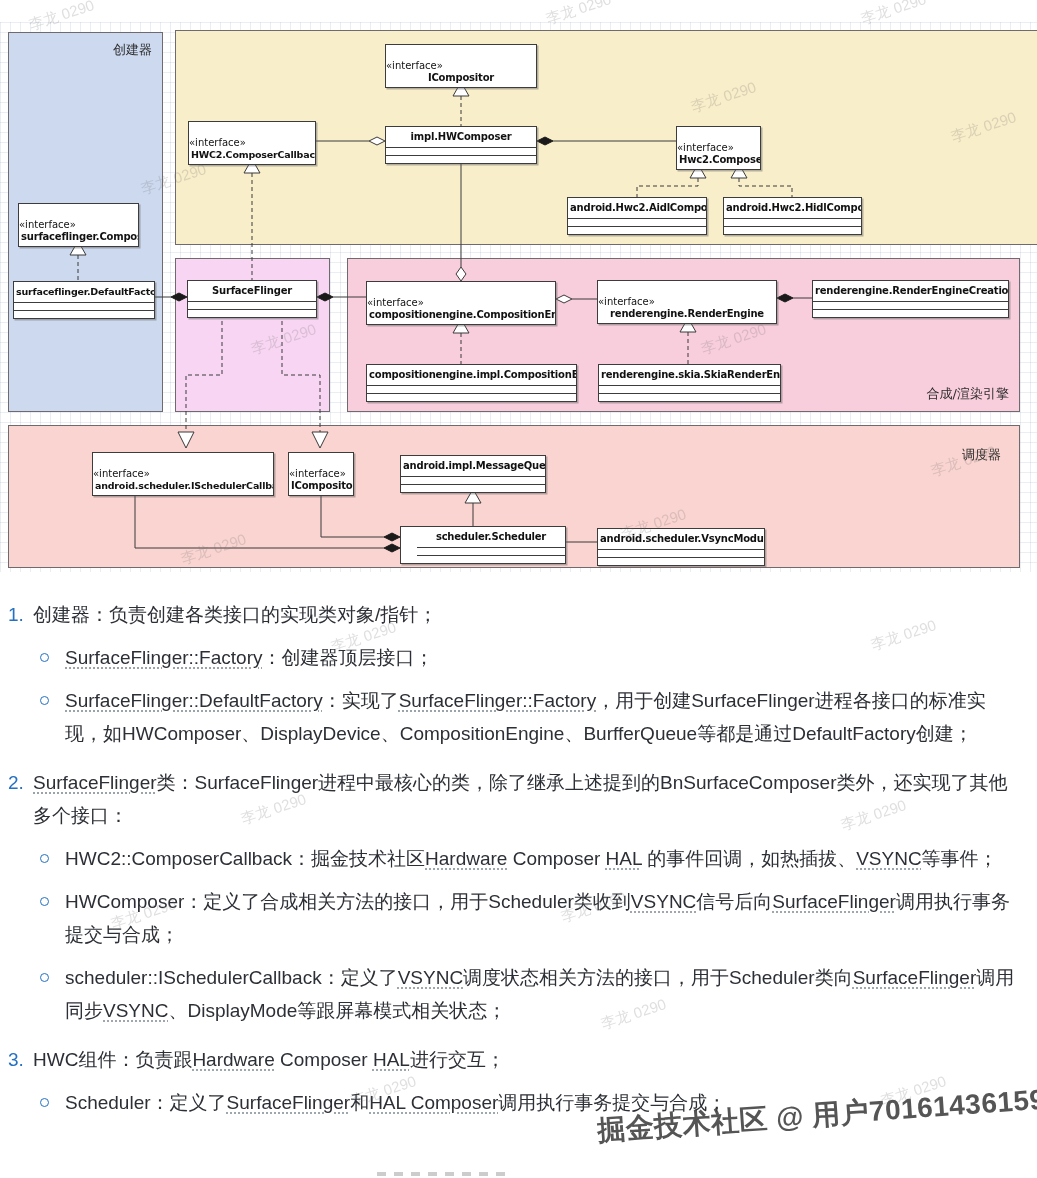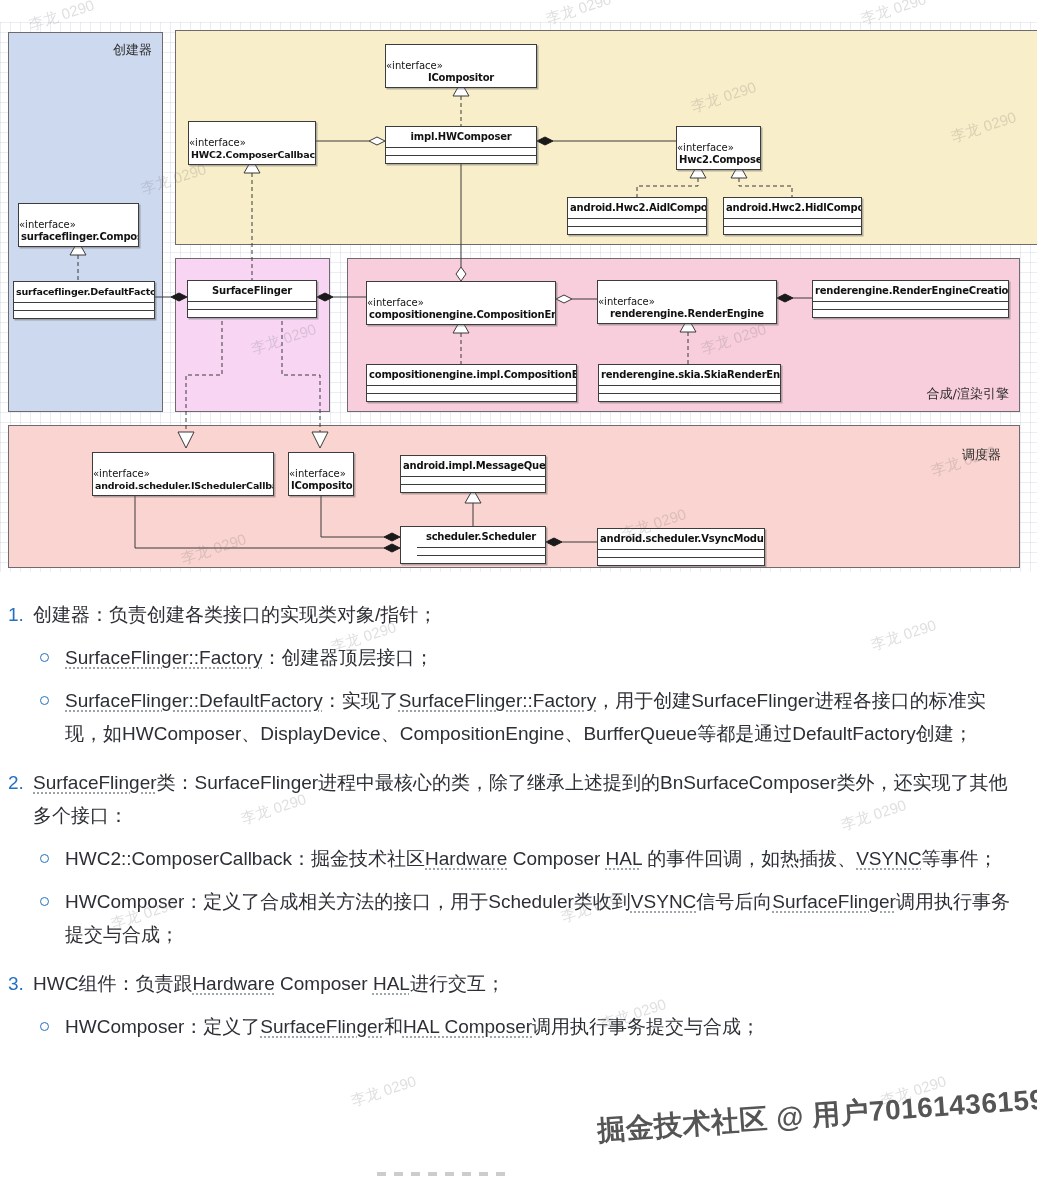--- a/index.html
+++ b/index.html
@@ -237,21 +237,21 @@
   </div>
   <div class="cls" style="left:288px;top:452px;width:66px;">
     <div class="stereo">«interface»</div>
     <div class="cname">ICompositor</div>
   </div>
   <div class="cls simple" style="left:400px;top:455px;width:146px;">
     <div class="cname">android.impl.MessageQueue</div>
     <div class="row"></div>
     <div class="row"></div>
   </div>
-  <div class="cls simple" style="left:400px;top:526px;width:146px;padding-left:16px;">
+  <div class="cls simple" style="left:400px;top:526px;width:166px;padding-left:16px;">
     <div class="cname">scheduler.Scheduler</div>
     <div class="row"></div>
     <div class="row"></div>
   </div>
   <div class="cls simple" style="left:597px;top:528px;width:168px;">
     <div class="cname">android.scheduler.VsyncModulator</div>
     <div class="row"></div>
     <div class="row"></div>
   </div>
 </div>
@@ -275,28 +275,32 @@
     <div class="ntext"><span class="u-dot">SurfaceFlinger</span><span>类：SurfaceFlinger进程中最核心的类，除了继承上述提到的BnSurfaceComposer类外，还实现了其他多个接口：</span></div>
   </div>
   <div class="note-sub">
     <span class="bullet"></span>
     <div class="ntext"><span>HWC2::ComposerCallback：掘金技术社区</span><span class="u-dot">Hardware</span><span> Composer </span><span class="u-dot">HAL</span><span> 的事件回调，如热插拔、</span><span class="u-dot">VSYNC</span><span>等事件；</span></div>
   </div>
   <div class="note-sub">
     <span class="bullet"></span>
     <div class="ntext"><span>HWComposer：定义了合成相关方法的接口，用于Scheduler类收到</span><span class="u-dot">VSYNC</span><span>信号后向</span><span class="u-dot">SurfaceFlinger</span><span>调用执行事务提交与合成；</span></div>
   </div>
+  <div class="note-sub">
+    <span class="bullet"></span>
+    <div class="ntext"><span>scheduler::ISchedulerCallback：定义了</span><span class="u-dot">VSYNC</span><span>调度状态相关方法的接口，用于Scheduler类向</span><span class="u-dot">SurfaceFlinger</span><span>调用同步</span><span class="u-dot">VSYNC</span><span>、DisplayMode等跟屏幕模式相关状态；</span></div>
+  </div>
 
   <div class="note-item">
     <span class="num">3.</span>
     <div class="ntext"><span>HWC组件：负责跟</span><span class="u-dot">Hardware</span><span> Composer </span><span class="u-dot">HAL</span><span>进行交互；</span></div>
   </div>
   <div class="note-sub">
     <span class="bullet"></span>
-    <div class="ntext"><span>HWComposer：定义了</span><span class="u-dot">SurfaceFlinger</span><span>和</span><span class="u-dot">HAL Composer</span><span>调用执行事务提交与合成；</span></div>
+    <div class="ntext"><span>Scheduler：定义了</span><span class="u-dot">SurfaceFlinger</span><span>和</span><span class="u-dot">HAL Composer</span><span>调用执行事务提交与合成；</span></div>
   </div>
 </div>
 
 <div id="wm-layer">
     <span class="wm" style="left: 28px; top: 6px;">李龙 0290</span>
     <span class="wm" style="left: 545px; top: 0px;">李龙 0290</span>
     <span class="wm" style="left: 860px; top: 0px;">李龙 0290</span>
     <span class="wm" style="left: 140px; top: 170px;">李龙 0290</span>
     <span class="wm" style="left: 690px; top: 88px;">李龙 0290</span>
     <span class="wm" style="left: 950px; top: 118px;">李龙 0290</span>

